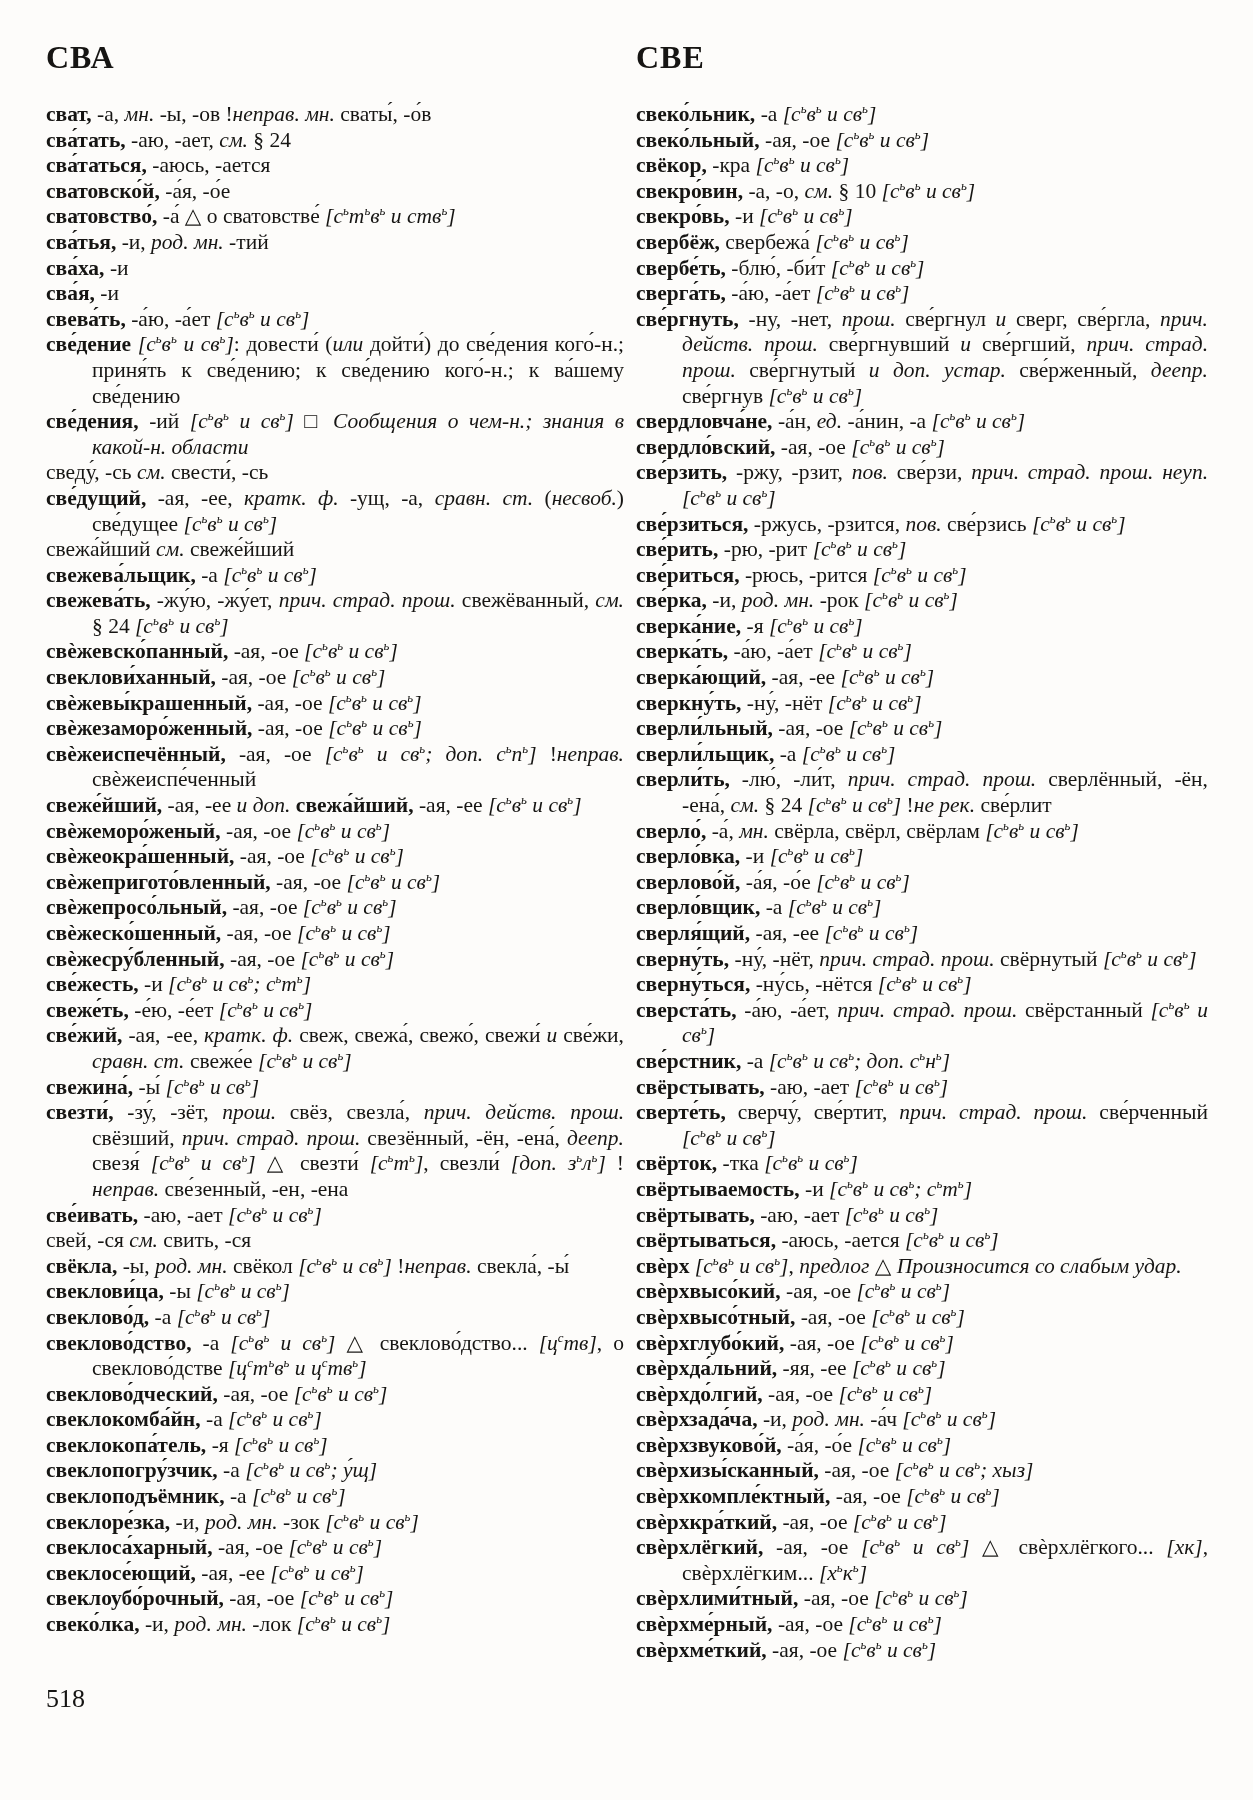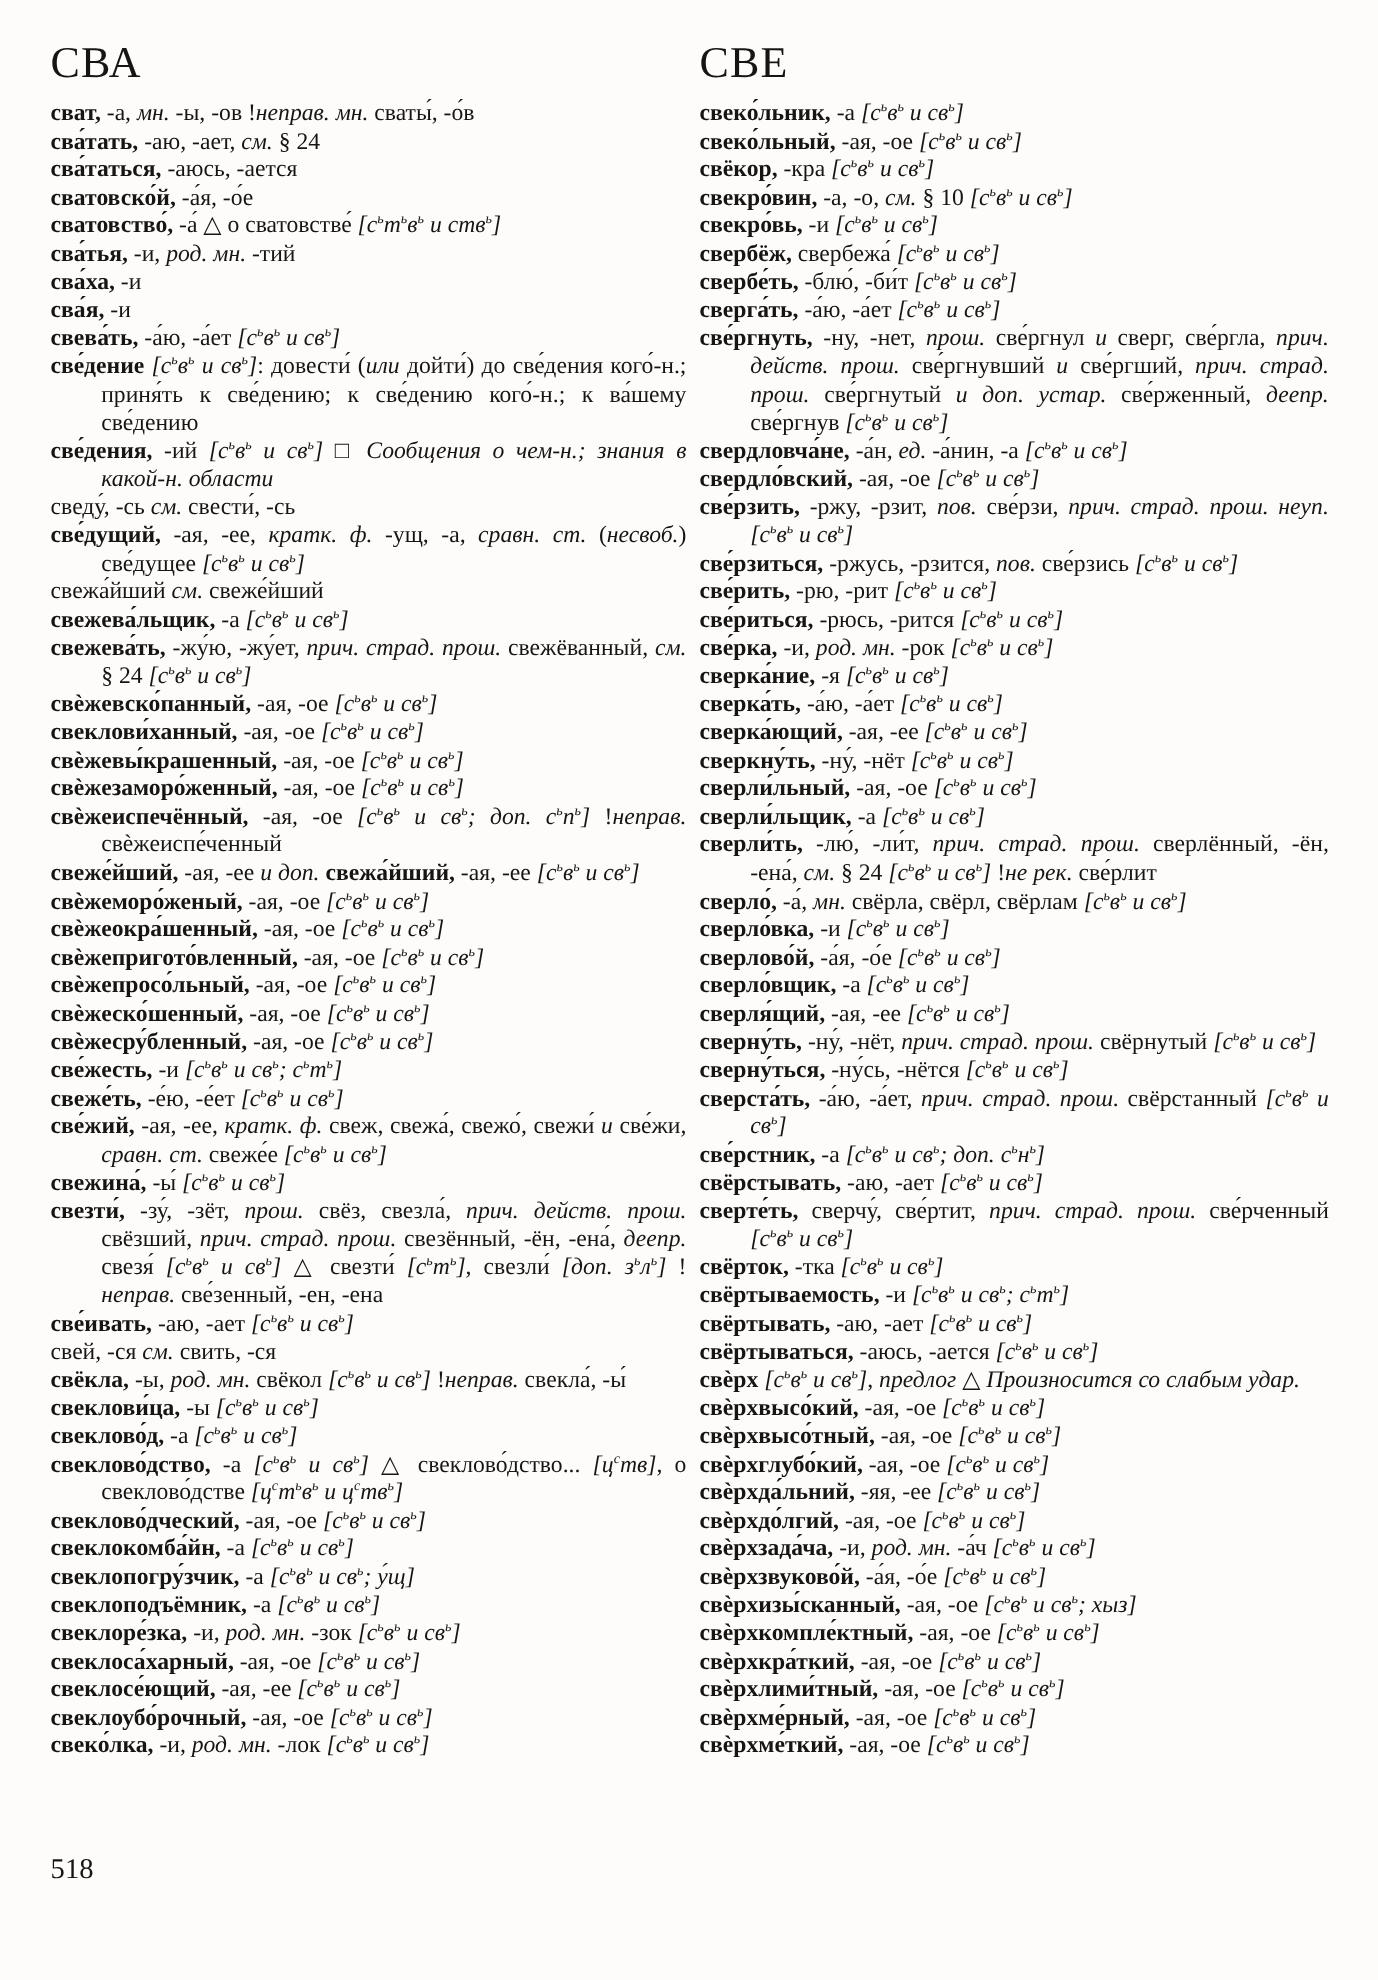--- a/index.html
+++ b/index.html
@@ -7,22 +7,22 @@
     width:1253px;height:1800px;
     background:#fdfcfa;
     font-family:"Liberation Serif","DejaVu Serif",serif;
     color:#161513;
   }
   .page{position:relative;width:1253px;height:1800px;overflow:hidden;}
   .col{position:absolute;top:40px;}
   .col-left{left:46px;width:578px;}
   .col-right{left:636px;width:572px;}
   .col-header{
-    font-weight:normal;font-size:40px;line-height:34px;
-    letter-spacing:1px;margin-bottom:16px;
+    font-weight:bold;font-size:32px;line-height:34px;
+    letter-spacing:1px;margin-bottom:28px;
   }
   .entries{
     font-size:21.5px;line-height:25.6px;
     text-align:justify;
     font-family:Liberation Serif, serif;
   }
   .entry{padding-left:46px;text-indent:-46px;}
   .run-b{font-weight:bold;}
   .run-i{font-style:italic;}
   sup{font-size:60%;line-height:0;vertical-align:super;}
@@ -72,20 +72,21 @@
         <div class="entry"><span class="run-b">свежина́,</span><span class="run-r"> -ы́ </span><span class="run-i">[с<sup>ь</sup>в<sup>ь</sup> и св<sup>ь</sup>]</span></div>
         <div class="entry"><span class="run-b">свезти́,</span><span class="run-r"> -зу́, -зёт, </span><span class="run-i">прош.</span><span class="run-r"> свёз, свезла́, </span><span class="run-i">прич. действ. прош.</span><span class="run-r"> свёзший, </span><span class="run-i">прич. страд. прош.</span><span class="run-r"> свезённый, -ён, -ена́, </span><span class="run-i">деепр.</span><span class="run-r"> свезя́ </span><span class="run-i">[с<sup>ь</sup>в<sup>ь</sup> и св<sup>ь</sup>]</span><span class="run-r"> △ свезти́ </span><span class="run-i">[с<sup>ь</sup>т<sup>ь</sup>]</span><span class="run-r">, свезли́ </span><span class="run-i">[доп. з<sup>ь</sup>л<sup>ь</sup>]</span><span class="run-r"> !</span><span class="run-i">неправ.</span><span class="run-r"> све́зенный, -ен, -ена</span></div>
         <div class="entry"><span class="run-b">све́ивать,</span><span class="run-r"> -аю, -ает </span><span class="run-i">[с<sup>ь</sup>в<sup>ь</sup> и св<sup>ь</sup>]</span></div>
         <div class="entry"><span class="run-r">свей, -ся </span><span class="run-i">см.</span><span class="run-r"> свить, -ся</span></div>
         <div class="entry"><span class="run-b">свёкла,</span><span class="run-r"> -ы, </span><span class="run-i">род. мн.</span><span class="run-r"> свёкол </span><span class="run-i">[с<sup>ь</sup>в<sup>ь</sup> и св<sup>ь</sup>]</span><span class="run-r"> !</span><span class="run-i">неправ.</span><span class="run-r"> свекла́, -ы́</span></div>
         <div class="entry"><span class="run-b">свеклови́ца,</span><span class="run-r"> -ы </span><span class="run-i">[с<sup>ь</sup>в<sup>ь</sup> и св<sup>ь</sup>]</span></div>
         <div class="entry"><span class="run-b">свеклово́д,</span><span class="run-r"> -а </span><span class="run-i">[с<sup>ь</sup>в<sup>ь</sup> и св<sup>ь</sup>]</span></div>
         <div class="entry"><span class="run-b">свеклово́дство,</span><span class="run-r"> -а </span><span class="run-i">[с<sup>ь</sup>в<sup>ь</sup> и св<sup>ь</sup>]</span><span class="run-r"> △ свеклово́дство... </span><span class="run-i">[ц<sup>с</sup>тв]</span><span class="run-r">, о свеклово́дстве </span><span class="run-i">[ц<sup>с</sup>т<sup>ь</sup>в<sup>ь</sup> и ц<sup>с</sup>тв<sup>ь</sup>]</span></div>
         <div class="entry"><span class="run-b">свеклово́дческий,</span><span class="run-r"> -ая, -ое </span><span class="run-i">[с<sup>ь</sup>в<sup>ь</sup> и св<sup>ь</sup>]</span></div>
         <div class="entry"><span class="run-b">свеклокомба́йн,</span><span class="run-r"> -а </span><span class="run-i">[с<sup>ь</sup>в<sup>ь</sup> и св<sup>ь</sup>]</span></div>
+        <div class="entry"><span class="run-b">свеклокопа́тель,</span><span class="run-r"> -я </span><span class="run-i">[с<sup>ь</sup>в<sup>ь</sup> и св<sup>ь</sup>]</span></div>
         <div class="entry"><span class="run-b">свеклопогру́зчик,</span><span class="run-r"> -а </span><span class="run-i">[с<sup>ь</sup>в<sup>ь</sup> и св<sup>ь</sup>; у́щ]</span></div>
         <div class="entry"><span class="run-b">свеклоподъёмник,</span><span class="run-r"> -а </span><span class="run-i">[с<sup>ь</sup>в<sup>ь</sup> и св<sup>ь</sup>]</span></div>
         <div class="entry"><span class="run-b">свеклоре́зка,</span><span class="run-r"> -и, </span><span class="run-i">род. мн.</span><span class="run-r"> -зок </span><span class="run-i">[с<sup>ь</sup>в<sup>ь</sup> и св<sup>ь</sup>]</span></div>
         <div class="entry"><span class="run-b">свеклоса́харный,</span><span class="run-r"> -ая, -ое </span><span class="run-i">[с<sup>ь</sup>в<sup>ь</sup> и св<sup>ь</sup>]</span></div>
         <div class="entry"><span class="run-b">свеклосе́ющий,</span><span class="run-r"> -ая, -ее </span><span class="run-i">[с<sup>ь</sup>в<sup>ь</sup> и св<sup>ь</sup>]</span></div>
         <div class="entry"><span class="run-b">свеклоубо́рочный,</span><span class="run-r"> -ая, -ое </span><span class="run-i">[с<sup>ь</sup>в<sup>ь</sup> и св<sup>ь</sup>]</span></div>
         <div class="entry"><span class="run-b">свеко́лка,</span><span class="run-r"> -и, </span><span class="run-i">род. мн.</span><span class="run-r"> -лок </span><span class="run-i">[с<sup>ь</sup>в<sup>ь</sup> и св<sup>ь</sup>]</span></div>
       </div>
   </div>
   <div class="col col-right">
@@ -133,19 +134,20 @@
         <div class="entry"><span class="run-b">свѐрхвысо́кий,</span><span class="run-r"> -ая, -ое </span><span class="run-i">[с<sup>ь</sup>в<sup>ь</sup> и св<sup>ь</sup>]</span></div>
         <div class="entry"><span class="run-b">свѐрхвысо́тный,</span><span class="run-r"> -ая, -ое </span><span class="run-i">[с<sup>ь</sup>в<sup>ь</sup> и св<sup>ь</sup>]</span></div>
         <div class="entry"><span class="run-b">свѐрхглубо́кий,</span><span class="run-r"> -ая, -ое </span><span class="run-i">[с<sup>ь</sup>в<sup>ь</sup> и св<sup>ь</sup>]</span></div>
         <div class="entry"><span class="run-b">свѐрхда́льний,</span><span class="run-r"> -яя, -ее </span><span class="run-i">[с<sup>ь</sup>в<sup>ь</sup> и св<sup>ь</sup>]</span></div>
         <div class="entry"><span class="run-b">свѐрхдо́лгий,</span><span class="run-r"> -ая, -ое </span><span class="run-i">[с<sup>ь</sup>в<sup>ь</sup> и св<sup>ь</sup>]</span></div>
         <div class="entry"><span class="run-b">свѐрхзада́ча,</span><span class="run-r"> -и, </span><span class="run-i">род. мн.</span><span class="run-r"> -а́ч </span><span class="run-i">[с<sup>ь</sup>в<sup>ь</sup> и св<sup>ь</sup>]</span></div>
         <div class="entry"><span class="run-b">свѐрхзвуково́й,</span><span class="run-r"> -а́я, -о́е </span><span class="run-i">[с<sup>ь</sup>в<sup>ь</sup> и св<sup>ь</sup>]</span></div>
         <div class="entry"><span class="run-b">свѐрхизы́сканный,</span><span class="run-r"> -ая, -ое </span><span class="run-i">[с<sup>ь</sup>в<sup>ь</sup> и св<sup>ь</sup>; хыз]</span></div>
         <div class="entry"><span class="run-b">свѐрхкомпле́ктный,</span><span class="run-r"> -ая, -ое </span><span class="run-i">[с<sup>ь</sup>в<sup>ь</sup> и св<sup>ь</sup>]</span></div>
         <div class="entry"><span class="run-b">свѐрхкра́ткий,</span><span class="run-r"> -ая, -ое </span><span class="run-i">[с<sup>ь</sup>в<sup>ь</sup> и св<sup>ь</sup>]</span></div>
+        <div class="entry"><span class="run-b">свѐрхлёгкий,</span><span class="run-r"> -ая, -ое </span><span class="run-i">[с<sup>ь</sup>в<sup>ь</sup> и св<sup>ь</sup>]</span><span class="run-r"> △ свѐрхлёгкого... </span><span class="run-i">[хк]</span><span class="run-r">, свѐрхлёгким... </span><span class="run-i">[х<sup>ь</sup>к<sup>ь</sup>]</span></div>
         <div class="entry"><span class="run-b">свѐрхлими́тный,</span><span class="run-r"> -ая, -ое </span><span class="run-i">[с<sup>ь</sup>в<sup>ь</sup> и св<sup>ь</sup>]</span></div>
         <div class="entry"><span class="run-b">свѐрхме́рный,</span><span class="run-r"> -ая, -ое </span><span class="run-i">[с<sup>ь</sup>в<sup>ь</sup> и св<sup>ь</sup>]</span></div>
         <div class="entry"><span class="run-b">свѐрхме́ткий,</span><span class="run-r"> -ая, -ое </span><span class="run-i">[с<sup>ь</sup>в<sup>ь</sup> и св<sup>ь</sup>]</span></div>
       </div>
   </div>
   <div class="page-number">518</div>
 </div>
 
 </body></html>

